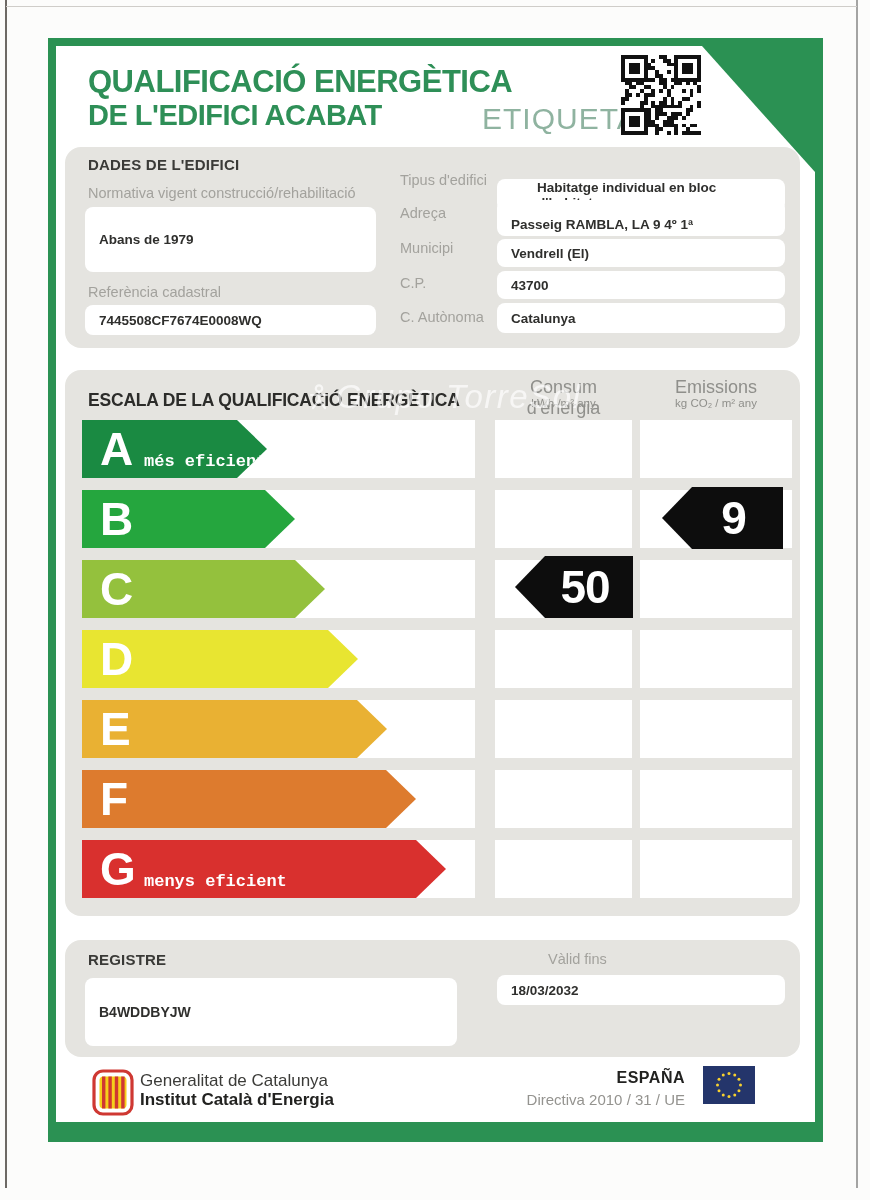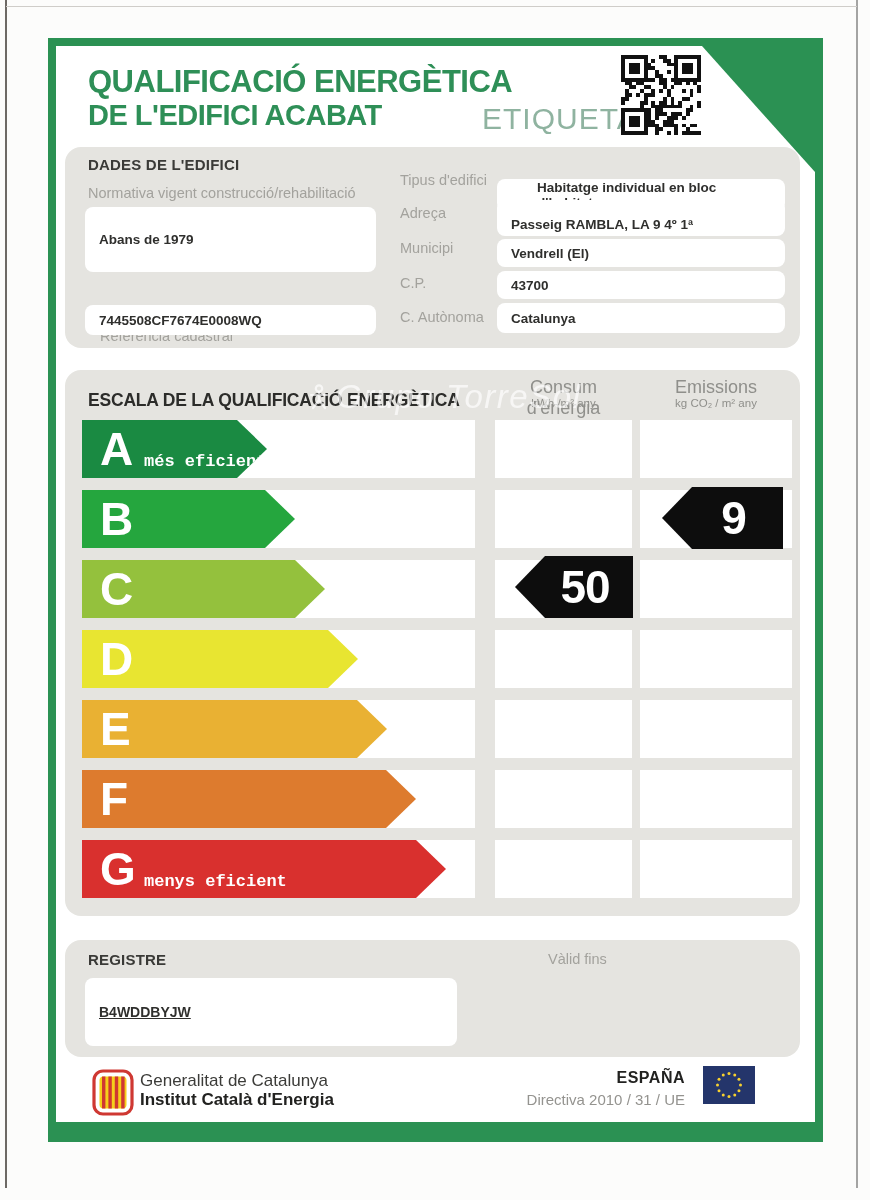--- a/index.html
+++ b/index.html
@@ -227,21 +227,21 @@
         <rect x="17" y="20" width="1" height="1" fill="#111"></rect>
         <rect x="18" y="20" width="1" height="1" fill="#111"></rect>
         <rect x="19" y="20" width="1" height="1" fill="#111"></rect>
         <rect x="20" y="20" width="1" height="1" fill="#111"></rect>
       </svg></div>
 
   <div class="panel panel-dades">
     <div class="sec-heading" style="top:9px;">DADES DE L'EDIFICI</div>
     <div class="glabel" style="left:23px; top:38px;">Normativa vigent construcció/rehabilitació</div>
     <div class="wbox" style="left:20px; top:60px; width:291px; height:65px;">Abans de 1979</div>
-    <div class="glabel" style="left:35px; top:137px;margin-top:44px;">Referència cadastral</div>
+    <div class="glabel" style="left:23px; top:137px;">Referència cadastral</div>
     <div class="wbox" style="left:20px; top:158px; width:291px; height:30px;">7445508CF7674E0008WQ</div>
     <div id="building-fields">
         <div class="glabel" style="left: 335px; top: 25px;">Tipus d'edifici</div>
         <div class="wbox" style="left: 432px; top: 32px; width: 288px; height: 32px; padding-left: 40px;">Habitatge individual en bloc d'habitatges</div>
         <div class="glabel" style="left: 335px; top: 58px;">Adreça</div>
         <div class="wbox" style="left: 432px; top: 53px; width: 288px; height: 36px; align-items: flex-start; padding-top: 17px;">Passeig RAMBLA, LA 9 4º 1ª</div>
         <div class="glabel" style="left: 335px; top: 93px;">Municipi</div>
         <div class="wbox" style="left: 432px; top: 92px; width: 288px; height: 28px;">Vendrell (El)</div>
         <div class="glabel" style="left: 335px; top: 128px;">C.P.</div>
         <div class="wbox" style="left: 432px; top: 124px; width: 288px; height: 28px;">43700</div>
@@ -315,22 +315,23 @@
       <g stroke="rgba(255,255,255,0.68)" stroke-width="2.2" fill="none" stroke-linecap="round">
         <circle cx="11" cy="4.5" r="3.2"></circle>
         <path d="M11 8 L11 16 M3 11 L19 11 M11 16 L5 24 M11 16 L17 24"></path>
       </g>
     </svg>
     <span>Grupo TorreSol</span>
   </div>
 
   <div class="panel panel-registre">
     <div class="sec-heading" style="top:11px;">REGISTRE</div>
-    <div class="wbox" style="left:20px; top:38px; width:372px; height:68px; font-size:14px;text-decoration:underline;">B4WDDBYJW</div>
+    <div class="wbox" style="left:20px; top:38px; width:372px; height:68px; font-size:14px;">B4WDDBYJW</div>
     <div class="glabel" style="left:435px; top:11px;margin-left:48px;">Vàlid fins</div>
+    <div class="wbox" style="left:432px; top:35px; width:288px; height:30px;">18/03/2032</div>
   </div>
 
   <div class="logo-cat">
     <svg width="42" height="47" viewBox="0 0 42 47">
       <rect x="2" y="2" width="38" height="43" rx="9" fill="#ffffff" stroke="#cf3832" stroke-width="3.2"></rect>
       <rect x="7.5" y="7.5" width="27" height="32" rx="4" fill="#f5cf1b"></rect>
       <g fill="#cf3832">
         <rect x="10" y="7.5" width="3.4" height="32"></rect>
         <rect x="16.4" y="7.5" width="3.4" height="32"></rect>
         <rect x="22.8" y="7.5" width="3.4" height="32"></rect>

